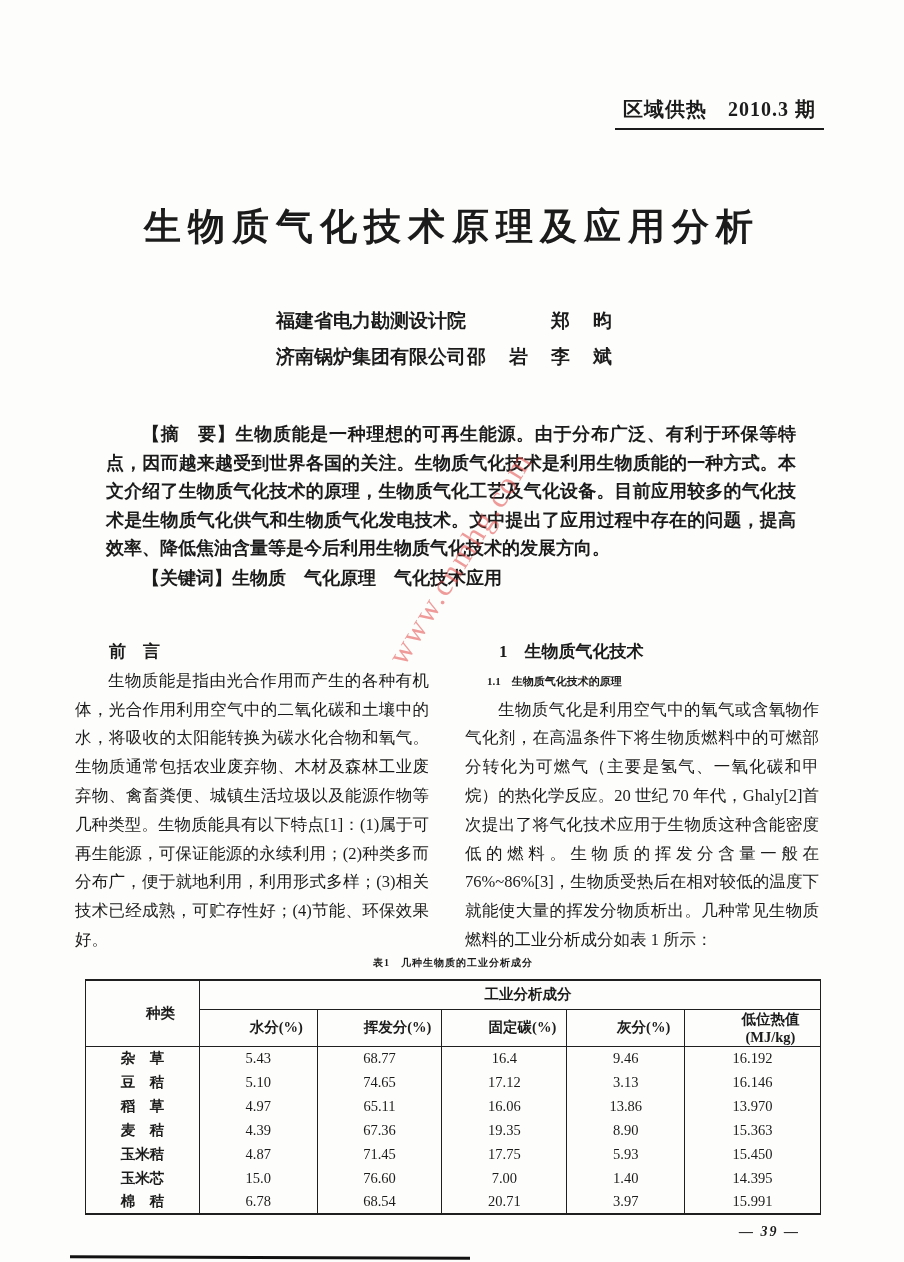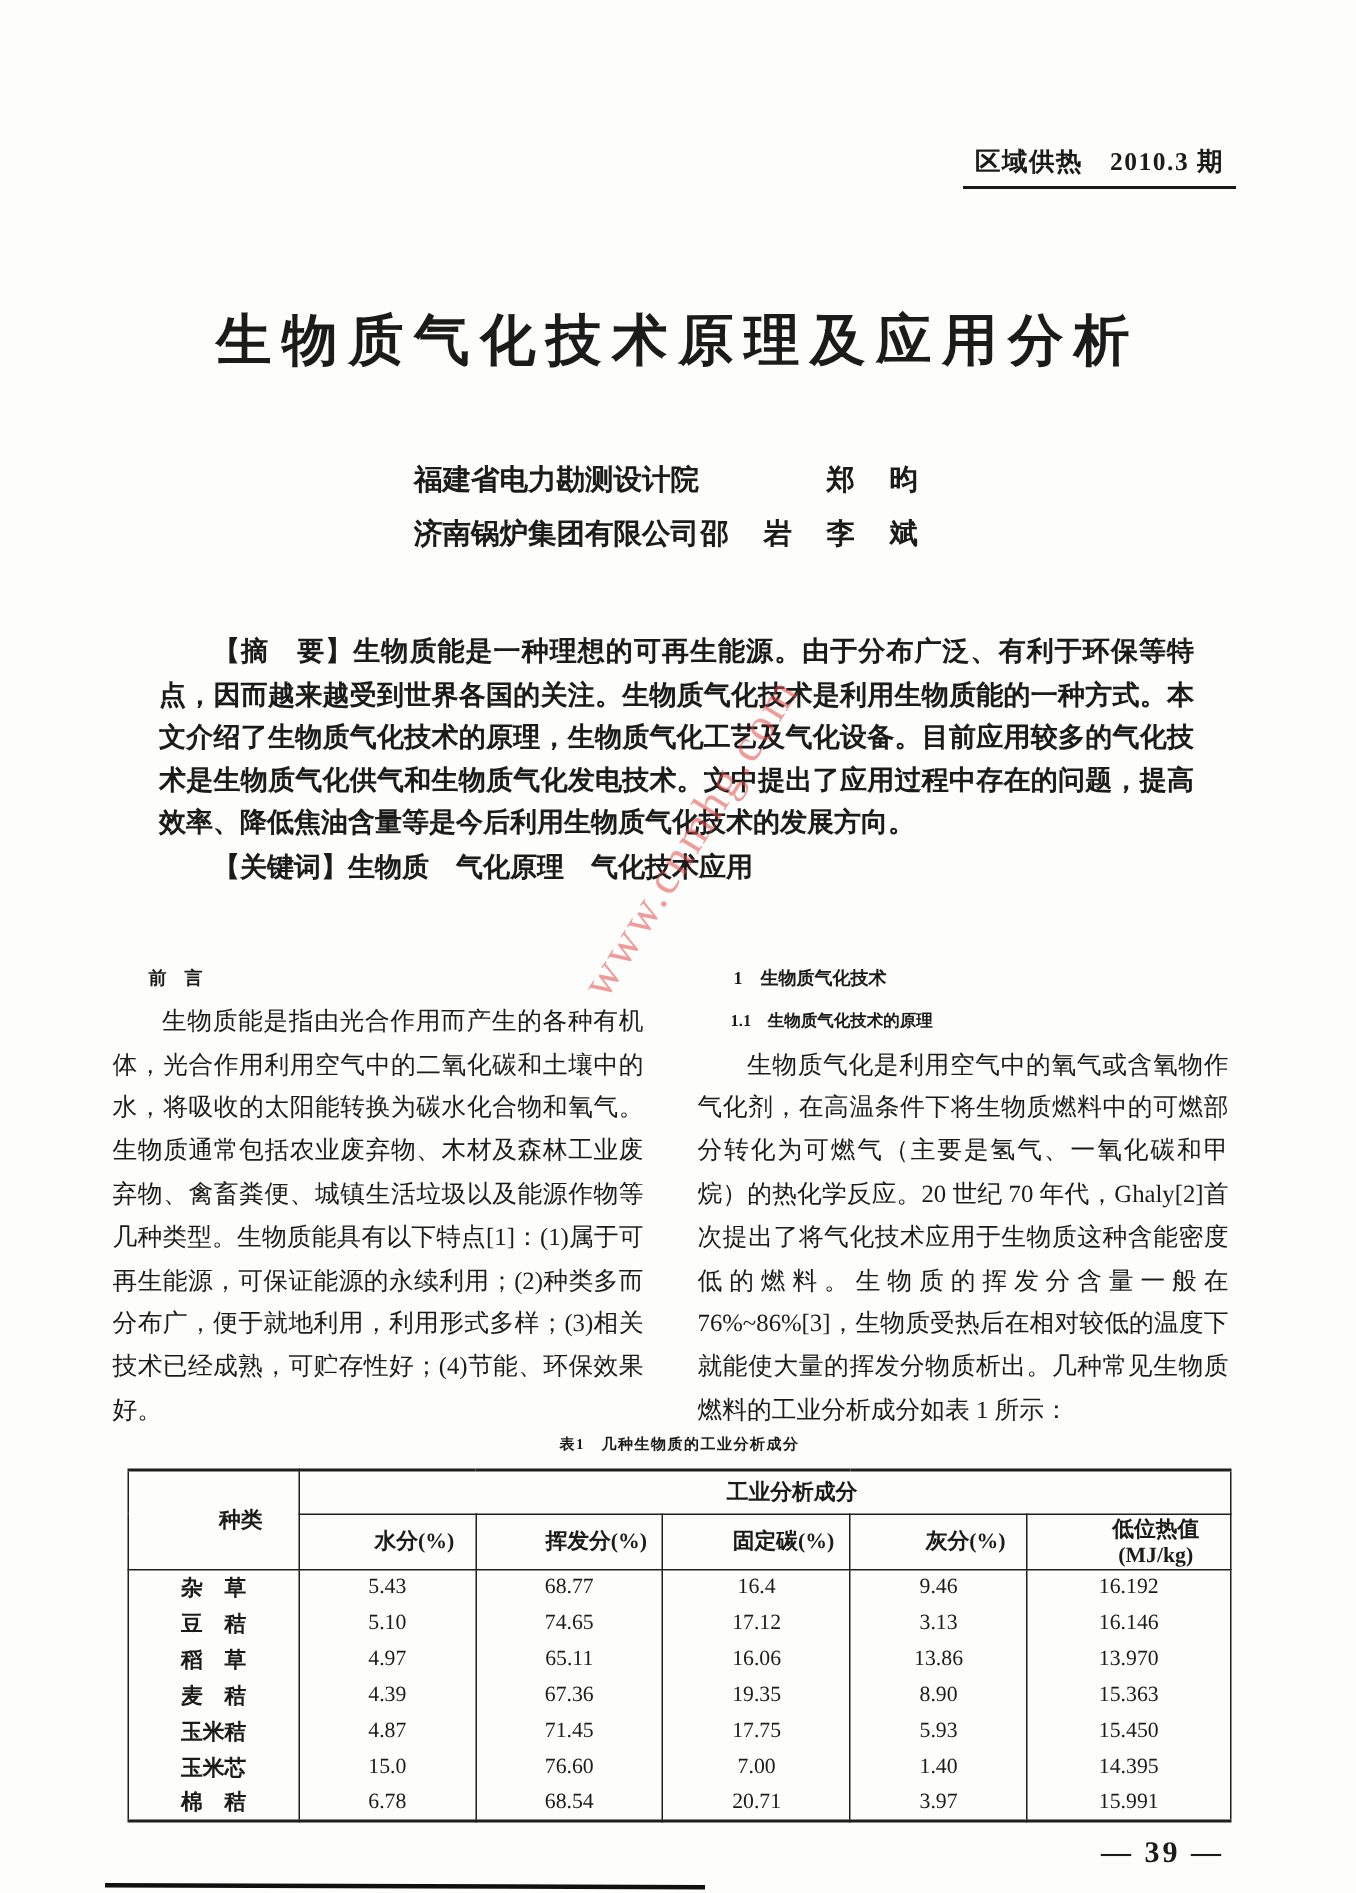--- a/index.html
+++ b/index.html
@@ -8,21 +8,21 @@
   .page {
     position: relative;
     width: 904px; height: 1262px;
     margin: 0 auto;
     background: #fdfdfb;
     color: #1b1b1b;
     overflow: hidden;
   }
   .journal-header {
     position: absolute; top: 96px; right: 80px;
-    font-size: 17px; font-weight: bold; letter-spacing: 1px;
+    font-size: 20px; font-weight: bold; letter-spacing: 1px;
     border-bottom: 2px solid #1b1b1b;
     padding: 0 8px 5px 8px;
   }
   .article-title {
     position: absolute; top: 202px; left: 0; width: 100%;
     text-align: center;
     font-size: 37px; font-weight: bold; letter-spacing: 7px;
   }
   .authors {
     position: absolute; top: 303px; left: 276px; width: 338px;
@@ -35,43 +35,43 @@
     font-size: 18px; font-weight: bold; line-height: 28.5px;
     text-align: justify;
   }
   .abstract-block p { text-indent: 2em; }
   .keywords-line { margin-top: 1px; }
   .columns {
     position: absolute; top: 638px; left: 75px; width: 744px;
     display: flex; gap: 36px;
   }
   .col { width: 354px; font-size: 16.5px; line-height: 28.8px; text-align: justify; }
-  .col-heading { font-weight: bold; text-indent: 2em; font-size: 12px; }
+  .col-heading { font-weight: bold; text-indent: 2em; font-size: 17px; }
   .col-subheading { font-weight: bold; text-indent: 2em; font-size: 11px; }
   .col p.body-par { text-indent: 2em; }
   .table-wrap { position: absolute; top: 956px; left: 85px; width: 736px; }
   .table-caption {
     text-align: center; font-weight: bold; font-size: 10px;
     margin-bottom: 9px; letter-spacing: 1px;
   }
   table.ptable {
     width: 100%; border-collapse: collapse;
     border-top: 2px solid #1f1f1f; border-bottom: 2px solid #1f1f1f;
     font-size: 14.5px;
   }
   table.ptable th, table.ptable td {
     border-left: 1.3px solid #1f1f1f; border-right: 1.3px solid #1f1f1f;
     text-align: center; vertical-align: middle;
   }
   table.ptable thead th { border-bottom: 1.3px solid #1f1f1f; font-weight: bold; height: 29px; padding-left: 36px; }
   table.ptable tbody td { height: 24px; font-weight: normal; }
   table.ptable tbody td.species { font-weight: bold; }
   .page-number {
-    position: absolute; top: 1224px; right: 88px;
-    font-size: 20px; font-weight: bold; letter-spacing: 2px;
+    position: absolute; top: 1224px; right: 104px;
+    font-size: 14px; font-weight: bold; font-style: italic; letter-spacing: 2px;
   }
   .watermark {
     position: absolute; left: 338px; top: 540px;
     font-size: 31px; letter-spacing: 2px;
     color: rgba(226, 74, 74, 0.55);
     transform: rotate(-58deg);
     transform-origin: center;
     white-space: nowrap;
     pointer-events: none;
   }

